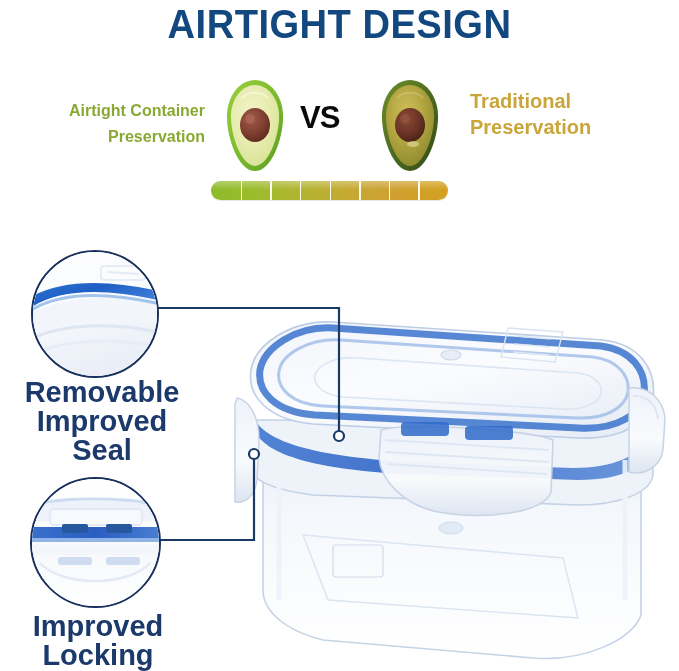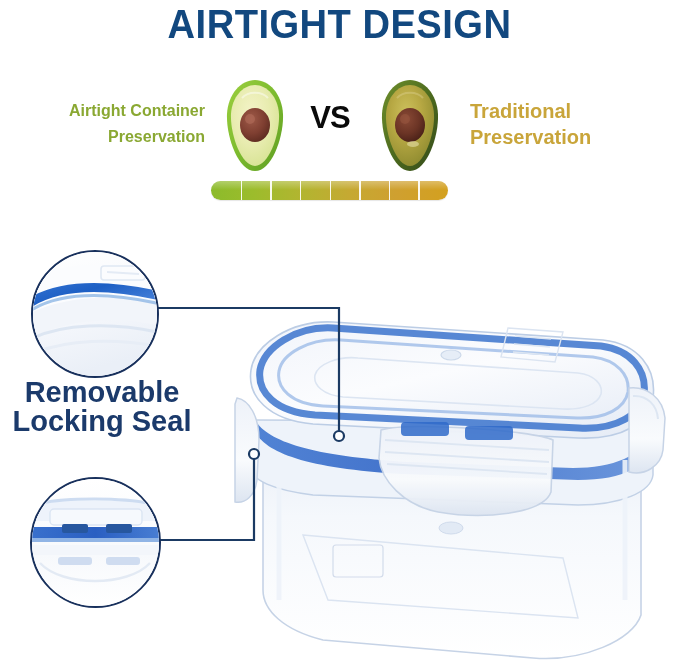--- a/index.html
+++ b/index.html
@@ -24,28 +24,28 @@
   }
 
   
   .cmp-left{
     position:absolute;left:0;top:98px;width:205px;
     text-align:right;
     font-size:16px;line-height:26px;font-weight:bold;
     color:#8aa832;
   }
   .cmp-right{
-    position:absolute;left:470px;top:98px;width:209px;
+    position:absolute;left:470px;top:88px;width:209px;
     text-align:left;
     font-size:20px;line-height:26px;font-weight:bold;
     color:#c9a53a;
   }
   .vs{
     position:absolute;left:300px;top:101px;width:60px;
-    text-align:center;
+    text-align:left;
     font-size:31px;line-height:34px;font-weight:bold;
     color:#0a0a0a;
     letter-spacing:-1px;
   }
 
   
   .avo{position:absolute;}
   .avo svg{display:block;}
 
   
@@ -276,21 +276,21 @@
 
       <path d="M0 86 C30 72 78 70 124 80" stroke="#dde6f2" stroke-width="3" fill="none"></path>
       <path d="M4 100 C34 88 80 86 124 94" stroke="#e7edf6" stroke-width="3" fill="none"></path>
       <rect x="68" y="14" width="44" height="14" rx="3" fill="none" stroke="#e0e8f3" stroke-width="1.6"></rect>
       <path d="M74 20 L106 22" stroke="#e4ebf5" stroke-width="2"></path>
     </svg>
   </div>
 
   <div class="callout-label" style="left:4px;top:378px;width:196px;">
     <div>Removable</div>
-    <div>Locking Seal</div>
+    <div>Improved Seal</div>
   </div>
 
   <div class="callout-circle" style="left:30px;top:477px;width:127px;height:127px;">
     <svg width="127" height="127" viewBox="0 0 127 127">
       <defs>
         <linearGradient id="zoomBgB" x1="0" y1="0" x2="0" y2="1">
           <stop offset="0%" stop-color="#ffffff"></stop>
           <stop offset="60%" stop-color="#f7f9fc"></stop>
           <stop offset="100%" stop-color="#ffffff"></stop>
         </linearGradient>
@@ -313,14 +313,18 @@
       <rect x="74" y="45" width="26" height="9" rx="2" fill="#27579f"></rect>
 
       <path d="M-5 66 L132 66 L132 76 L-5 76 Z" fill="#f3f6fb"></path>
       <rect x="26" y="78" width="34" height="8" rx="3" fill="#cfdcf0"></rect>
       <rect x="74" y="78" width="34" height="8" rx="3" fill="#cfdcf0"></rect>
 
       <path d="M8 84 C30 108 96 108 118 84" stroke="#e3eaf4" stroke-width="2.4" fill="none"></path>
     </svg>
   </div>
 
+  <div class="callout-label" style="left:0px;top:612px;width:196px;">
+    <div>Improved</div>
+    <div>Locking</div>
+  </div>
 
 </div>
 
 </body></html>

